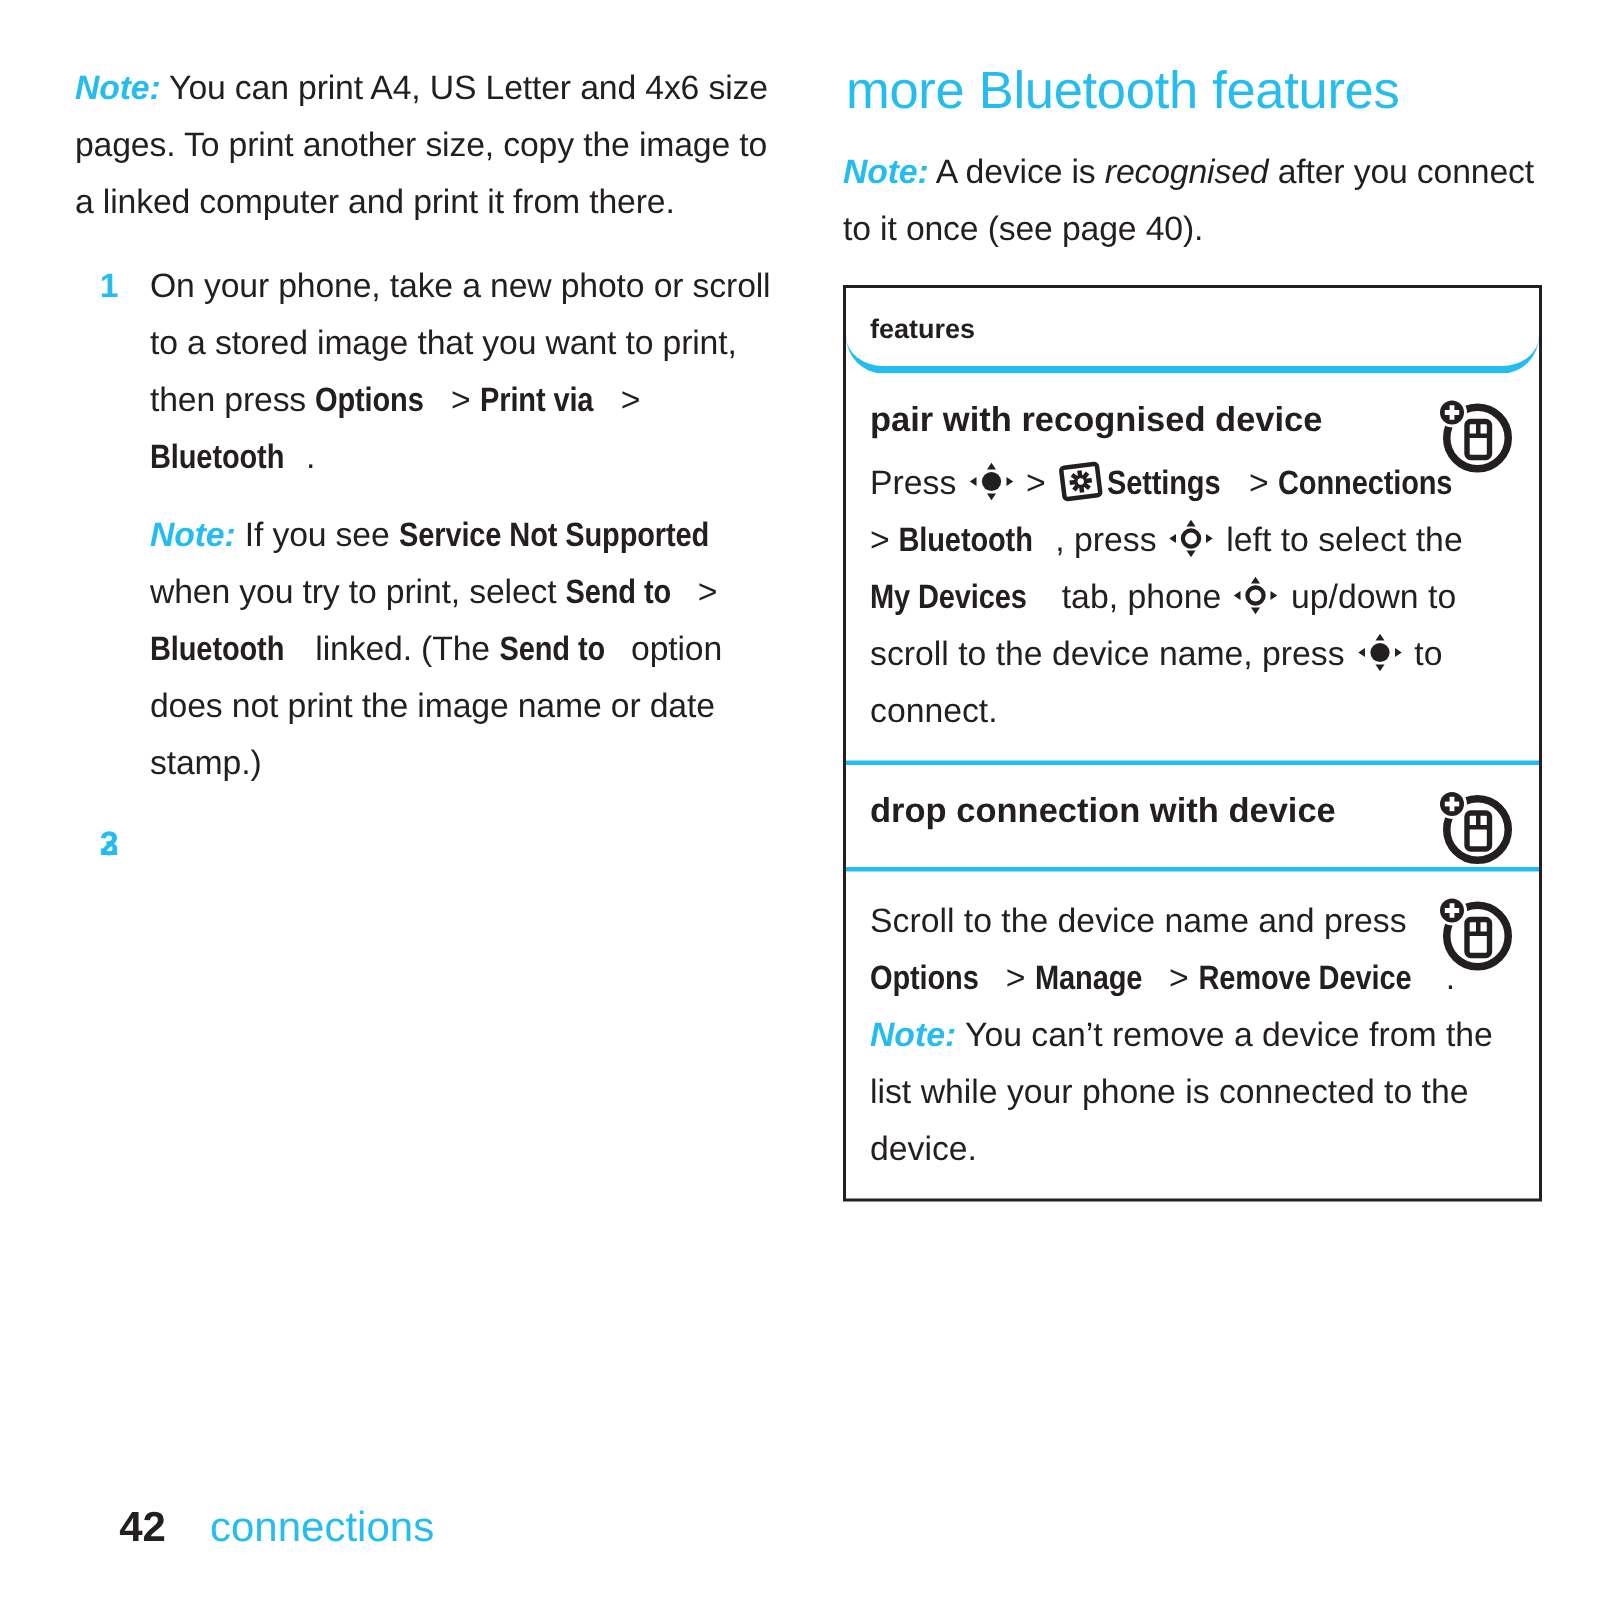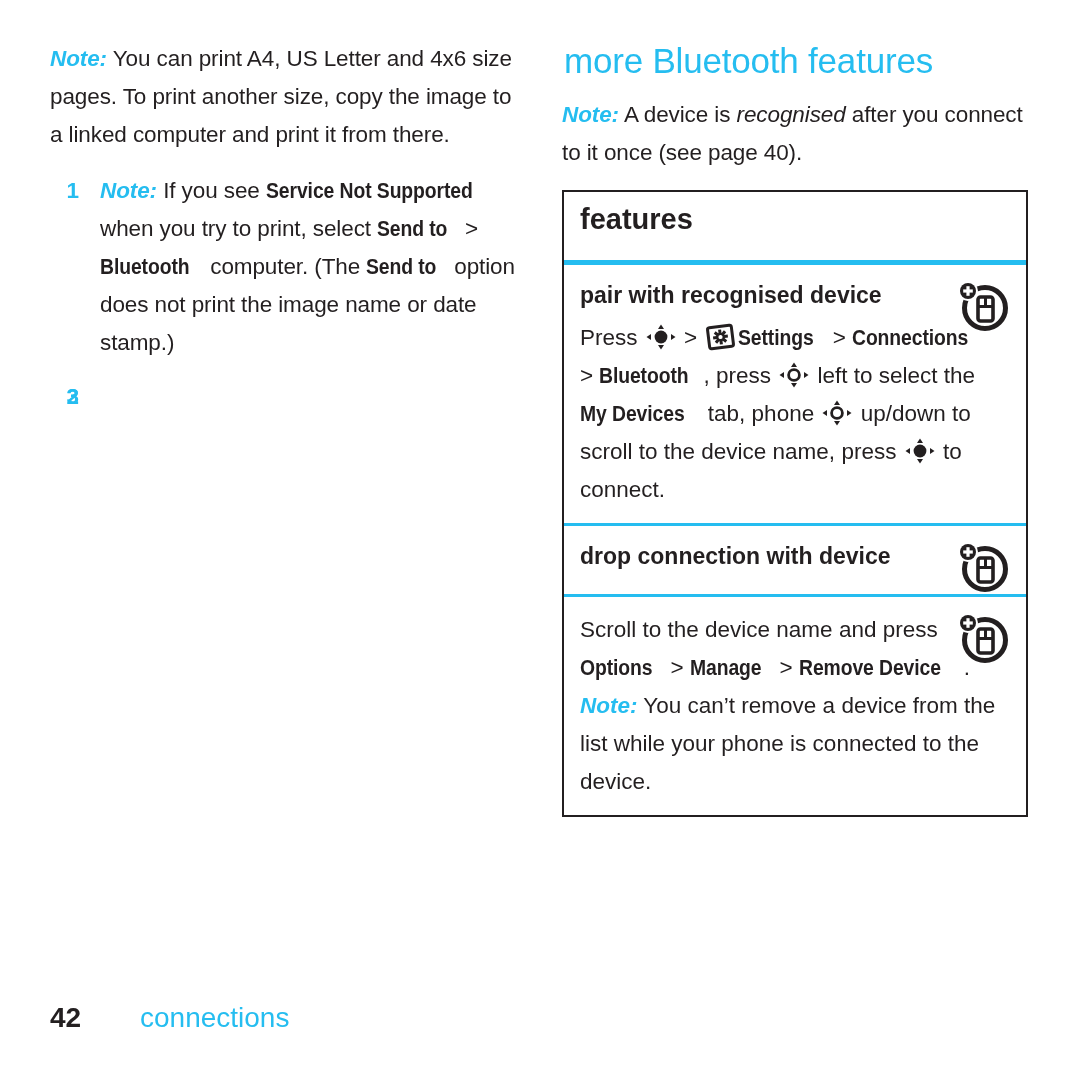--- a/index.html
+++ b/index.html
@@ -96,26 +96,27 @@
 
   
   .card {
     margin-top: 18px;
     border: 2px solid #231f20;
     background: #ffffff;
     width: 466px;
     box-sizing: border-box;
   }
   .card-header {
-    padding: 12px 16px 26px 16px;
-    font-size: 29px;
+    padding: 12px 16px 10px 16px;
+    font-size: 18px;
     font-weight: bold;
     color: #231f20;
     border-bottom: 5px solid #25bdf0;
     line-height: 30px;
+    border-radius: 25px;
   }
   .card-section {
     padding: 14px 16px 14px 16px;
     position: relative;
     border-bottom: 3px solid #25bdf0;
   }
   .card-section.nodiv { border-bottom: none; }
 
   .section-title {
     font-size: 23px;
@@ -141,20 +142,21 @@
     height: 54px;
   }
 
   
   .footer {
     position: absolute;
     left: 50px;
     bottom: 46px;
     display: flex;
     align-items: baseline;
+    text-align: center;
   }
   .footer-pagenum {
     font-size: 28px;
     font-weight: bold;
     color: #231f20;
     width: 90px;
   }
   .footer-section {
     font-size: 28px;
     color: #25bdf0;
@@ -173,22 +175,23 @@
 <body>
 
 <div class="page">
 
   <div class="col-left">
 
     <p class="para"><span class="note-label">Note:</span><span> You can print A4, US Letter and 4x6 size pages. To print another size, copy the image to a linked computer and print it from there.</span></p>
 
     <div class="step">
       <div class="step-num">1</div>
-
-      <p class="para"><span class="note-label">Note:</span><span> If you see </span><span class="ui">Service Not Supported</span><span> when you try to print, select </span><span class="ui">Send to</span><span class="gt"> &gt; </span><span class="ui">Bluetooth</span><span> computer. (The </span><span class="ui">Send to</span><span> option does not print the image name or date stamp.)</span></p>
+      <p class="para"><span>On your phone, take a new photo or scroll to a stored image that you want to print, then press </span><span class="ui">Options</span><span class="gt"> &gt; </span><span class="ui">Print via</span><span class="gt"> &gt; </span><span class="ui">Bluetooth</span><span>.</span></p>
+
+      <p class="para"><span class="note-label">Note:</span><span> If you see </span><span class="ui">Service Not Supported</span><span> when you try to print, select </span><span class="ui">Send to</span><span class="gt"> &gt; </span><span class="ui">Bluetooth</span><span> linked. (The </span><span class="ui">Send to</span><span> option does not print the image name or date stamp.)</span></p>
     </div>
 
     <div class="step">
       <div class="step-num">2</div>
     </div>
 
     <div class="step">
       <div class="step-num">3</div>
     </div>
 

